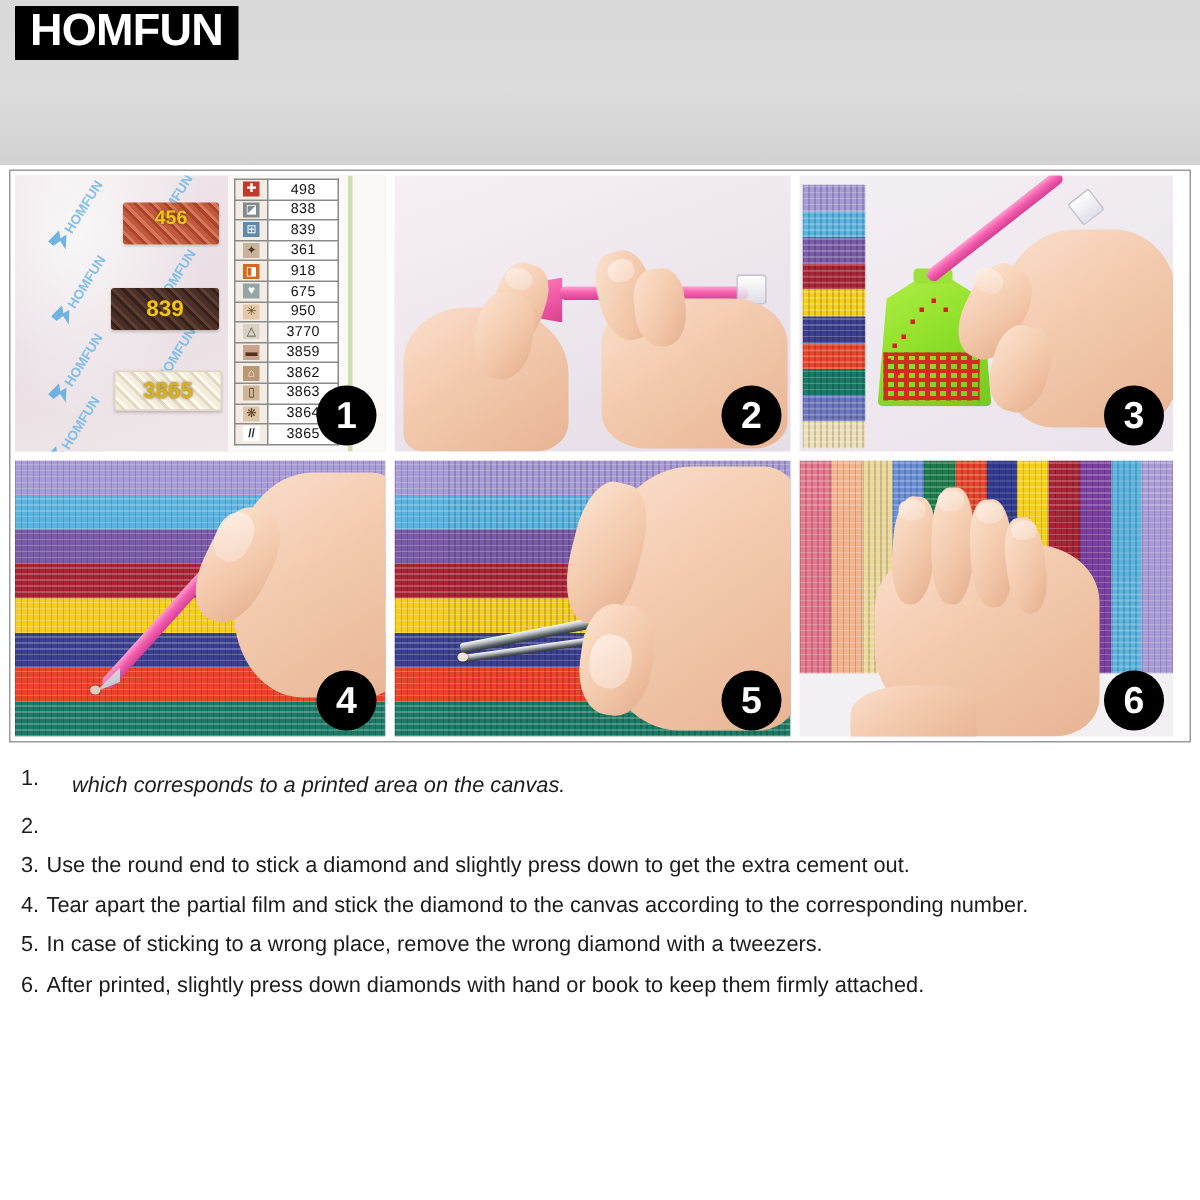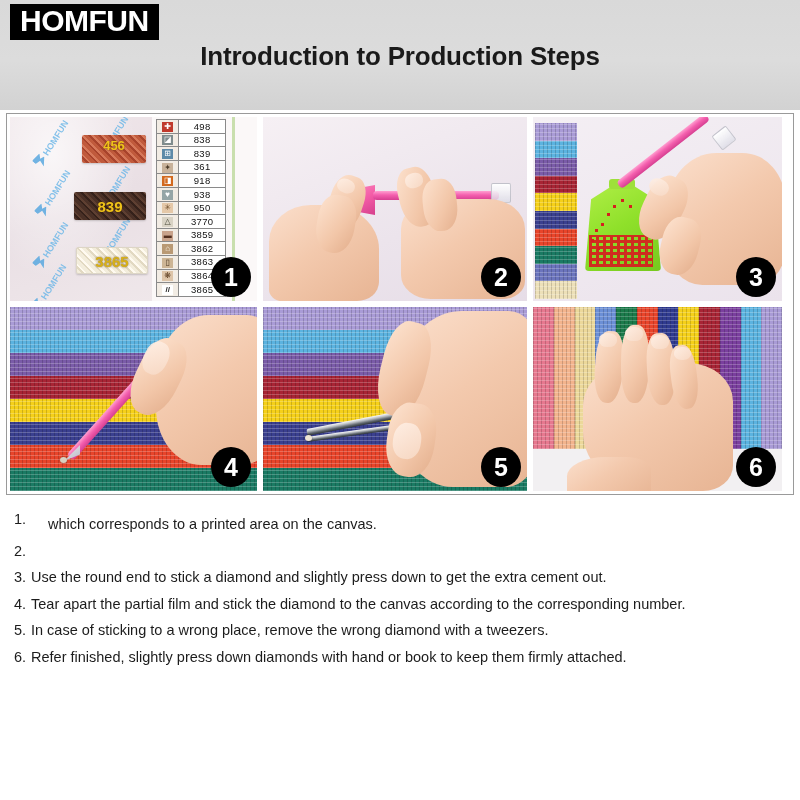--- a/index.html
+++ b/index.html
@@ -283,31 +283,31 @@
   }
   .step-num {
     width: 17px;
     flex: 0 0 17px;
   }
   .step-body { flex: 1; }
   .step-cont {
     display: block;
     padding-left: 17px;
     margin-top: 5px;
+    font-style: italic;
   }
 </style>
 </head>
 <body>
 
 <div class="header">
   <div class="logo">
     <span>HOMFUN</span>
   </div>
   <div class="title-wrap">
-    <div class="title-en">Introduction to Production Steps</div>
   </div>
 </div>
 
 <div class="grid-frame">
 <div class="grid">
 
   <div class="panel p1">
     <div class="legend-bg"></div>
     <div class="legend-edge"></div>
     <div class="film">
@@ -346,21 +346,21 @@
       <tr>
         <td class="sym"><span class="symbox" style="background:#c8b29a;color:#4a3a28">✦</span></td>
         <td class="num">361</td>
       </tr>
       <tr>
         <td class="sym"><span class="symbox" style="background:#d2691e">◨</span></td>
         <td class="num">918</td>
       </tr>
       <tr>
         <td class="sym"><span class="symbox" style="background:#95a5a6">♥</span></td>
-        <td class="num">938</td>
+        <td class="num">675</td>
       </tr>
       <tr>
         <td class="sym"><span class="symbox" style="background:#e5c8a8;color:#6b4b2a">✳</span></td>
         <td class="num">950</td>
       </tr>
       <tr>
         <td class="sym"><span class="symbox" style="background:#d8d2c4;color:#4a4a3a">△</span></td>
         <td class="num">3770</td>
       </tr>
       <tr>
@@ -552,16 +552,16 @@
     <span class="step-body">Tear apart the partial film and stick the diamond to the canvas according to the corresponding number.</span>
   </div>
 
   <div class="step">
     <span class="step-num">5.</span>
     <span class="step-body">In case of sticking to a wrong place, remove the wrong diamond with a tweezers.</span>
   </div>
 
   <div class="step">
     <span class="step-num">6.</span>
-    <span class="step-body">Refer finished, slightly press down diamonds with hand or book to keep them firmly attached.</span>
+    <span class="step-body">After printed, slightly press down diamonds with hand or book to keep them firmly attached.</span>
   </div>
 
 </div>
 
 </body></html>

